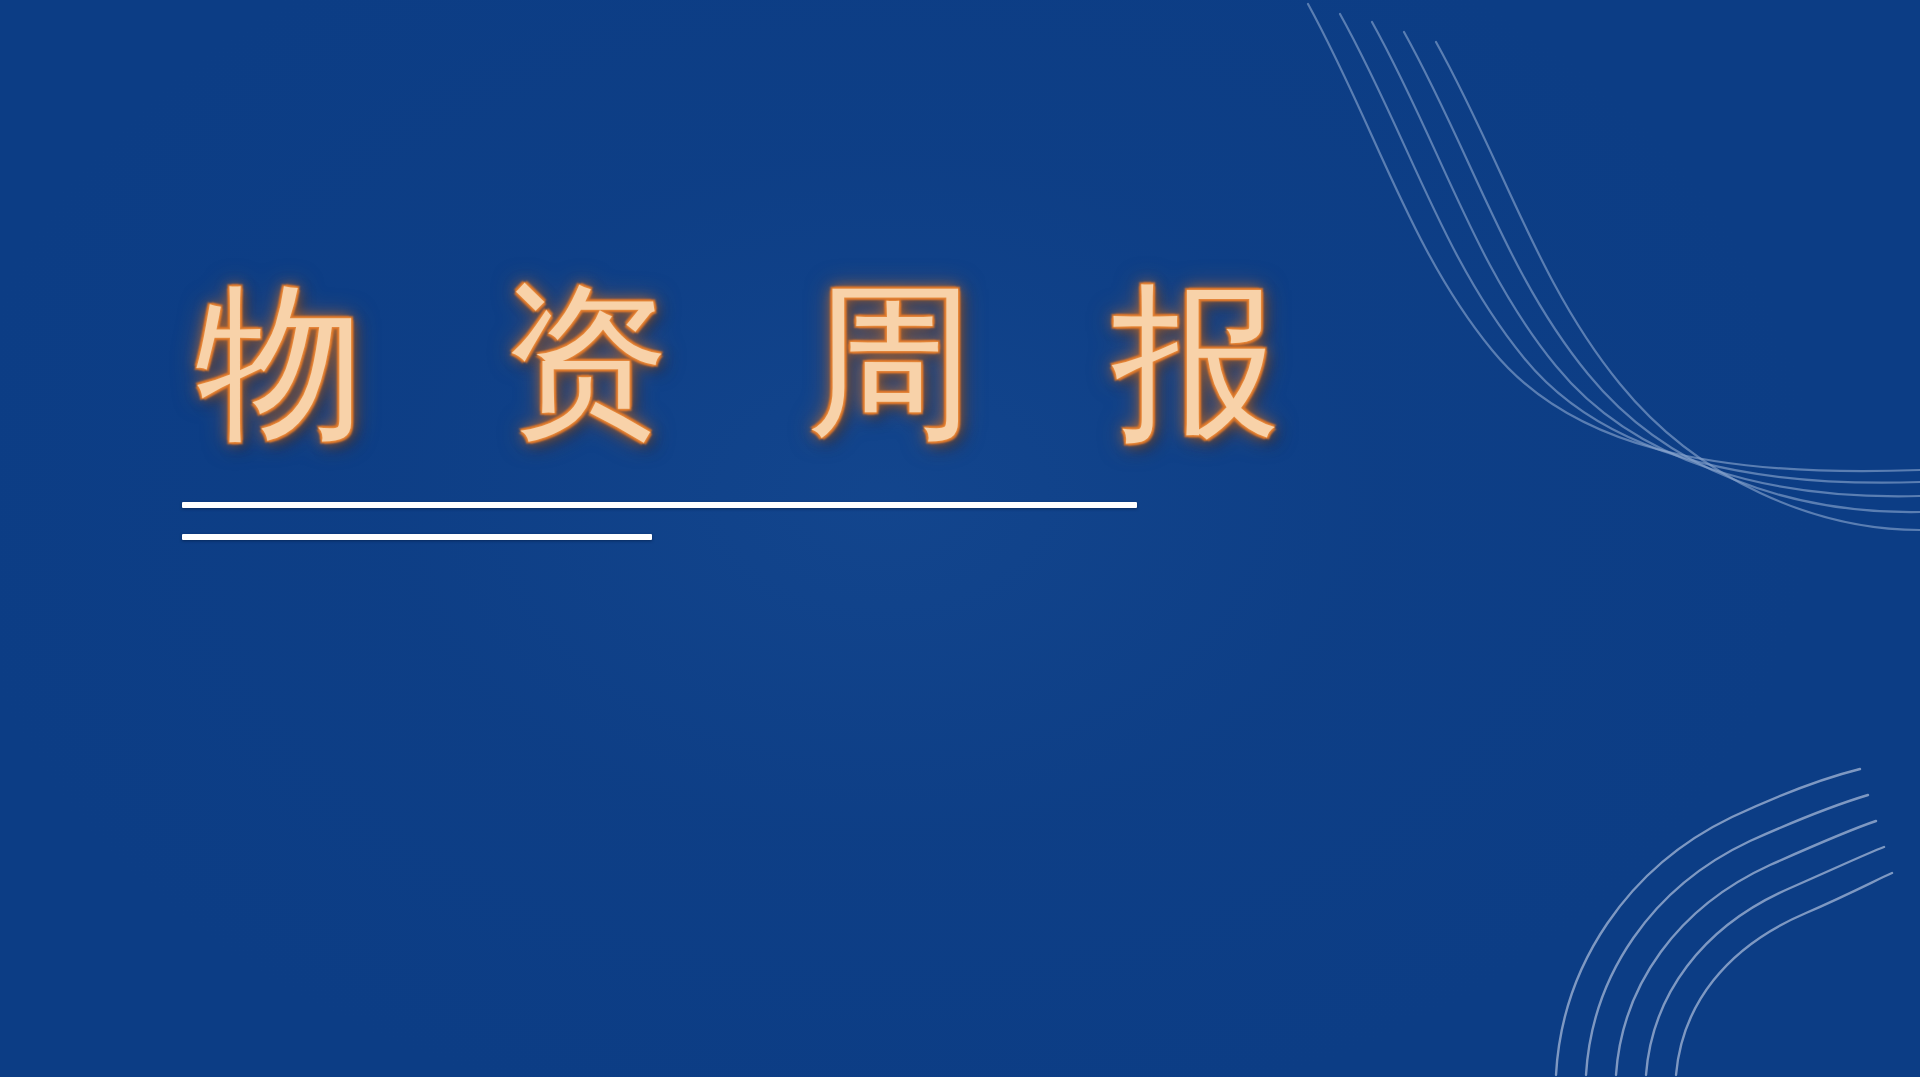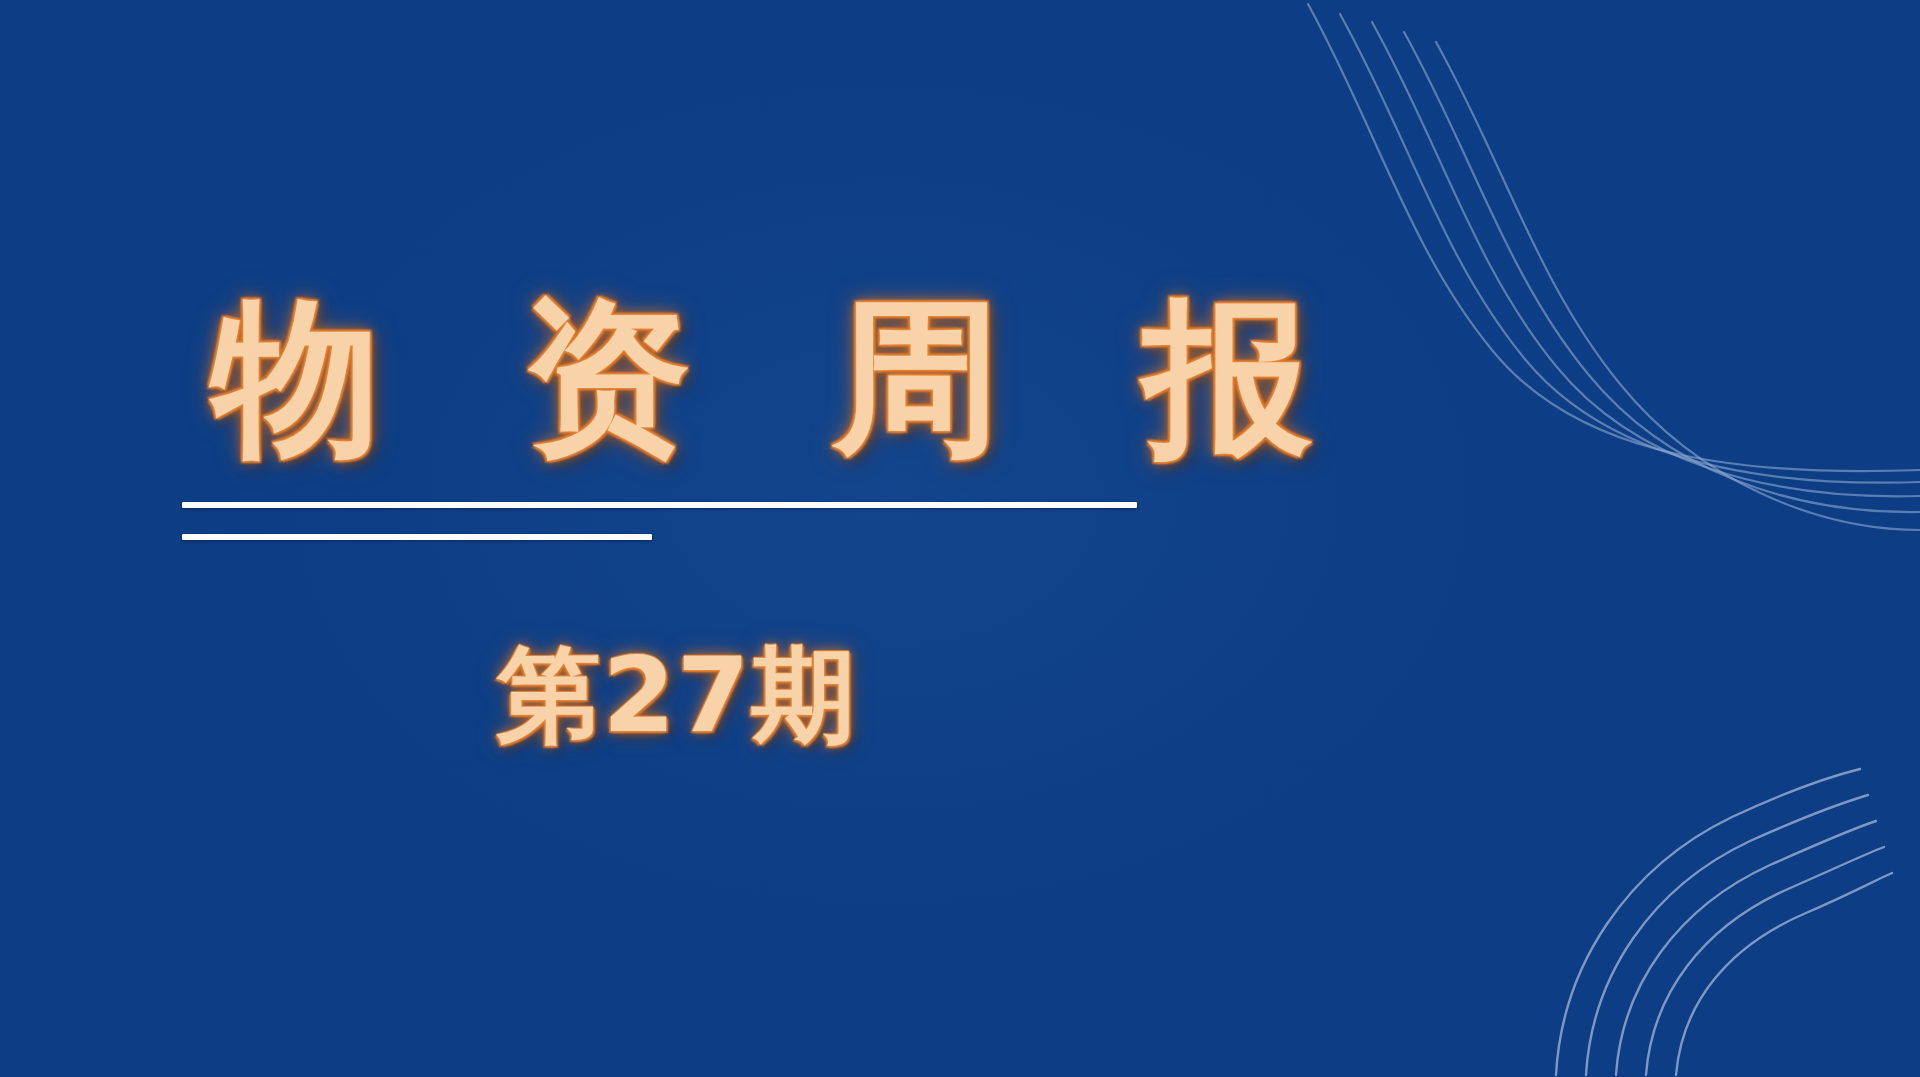--- a/index.html
+++ b/index.html
@@ -58,25 +58,25 @@
 
   
   .title-block {
     position: absolute;
     left: 182px;
     top: 272px;
     width: 1000px;
   }
 
   .main-title {
-    margin: 16px;
+    margin: 0;
     font-size: 168px;
     line-height: 1.08;
     letter-spacing: 42px;
-    font-weight: 700;
+    font-weight: 400;
     color: #f8d2a9;
     white-space: nowrap;
     text-shadow:
       0 0 1px #e5893d,
        1px 0 1px #e5893d,
       -1px 0 1px #e5893d,
        0 1px 1px #e5893d,
        0 -1px 1px #e5893d,
        2px 2px 2px #d9752c,
       -2px 2px 2px #d9752c,
@@ -165,17 +165,14 @@
 
   <div class="title-block">
     <h1 class="main-title">物 资 周 报</h1>
 
     <div class="rules">
       <div class="rule rule-long"></div>
       <div class="rule rule-short"></div>
     </div>
   </div>
 
-  <div class="subtitle-wrap">
-    <p class="subtitle">第27期</p>
-  </div>
 
 </div>
 
 </body></html>

